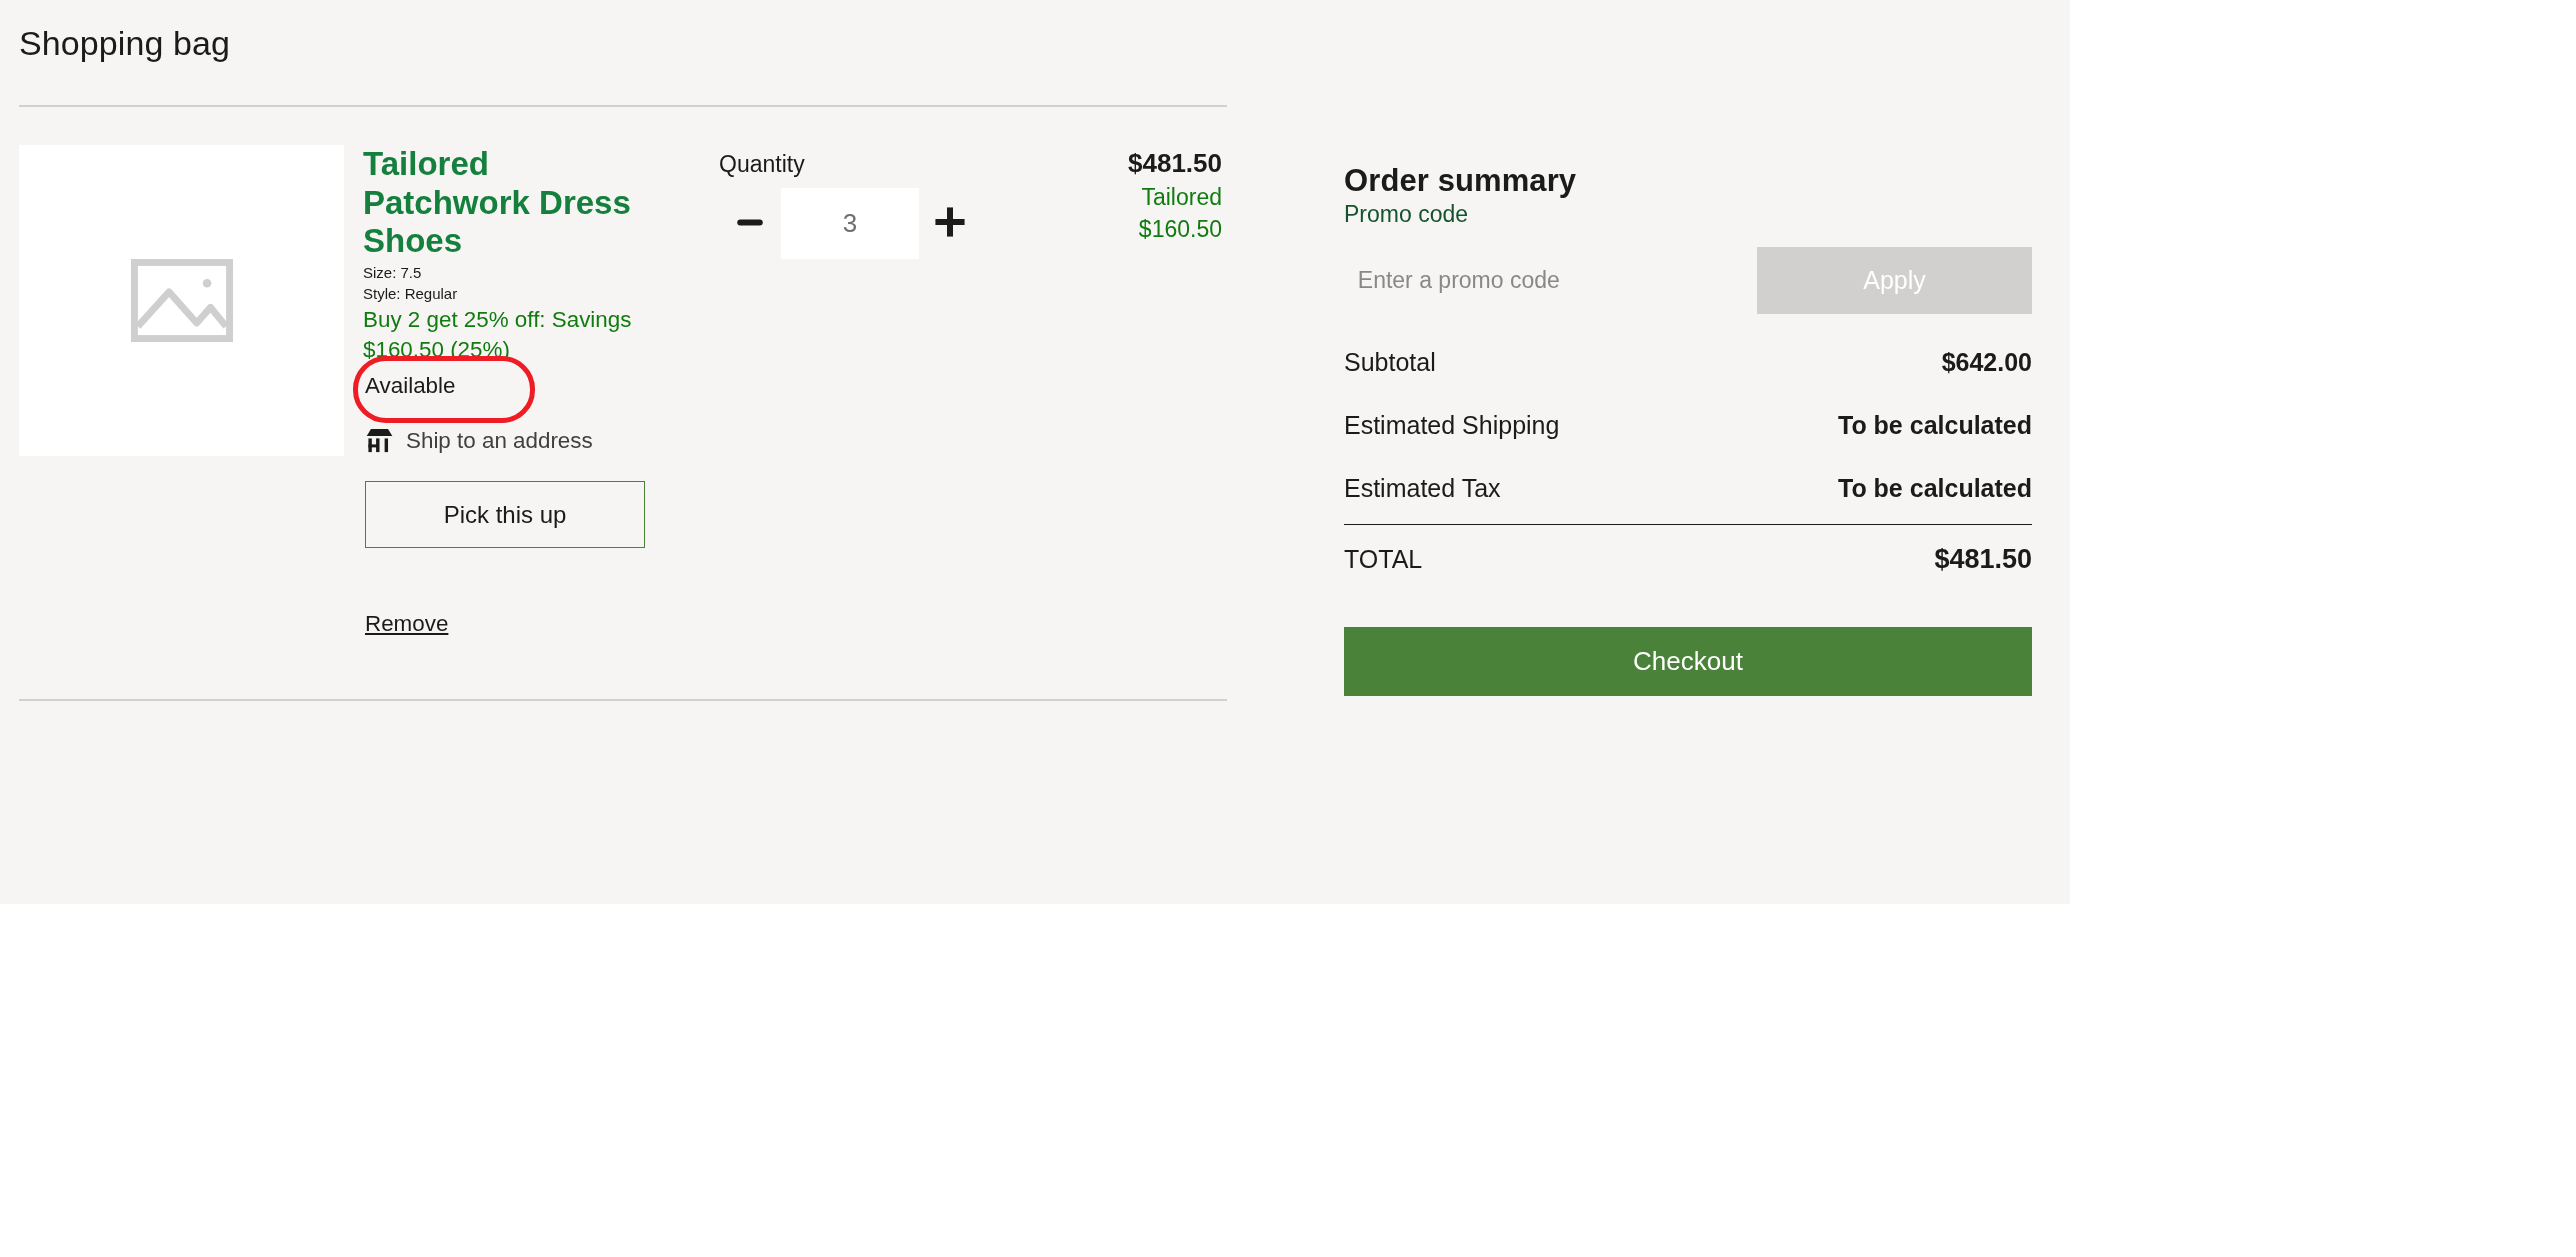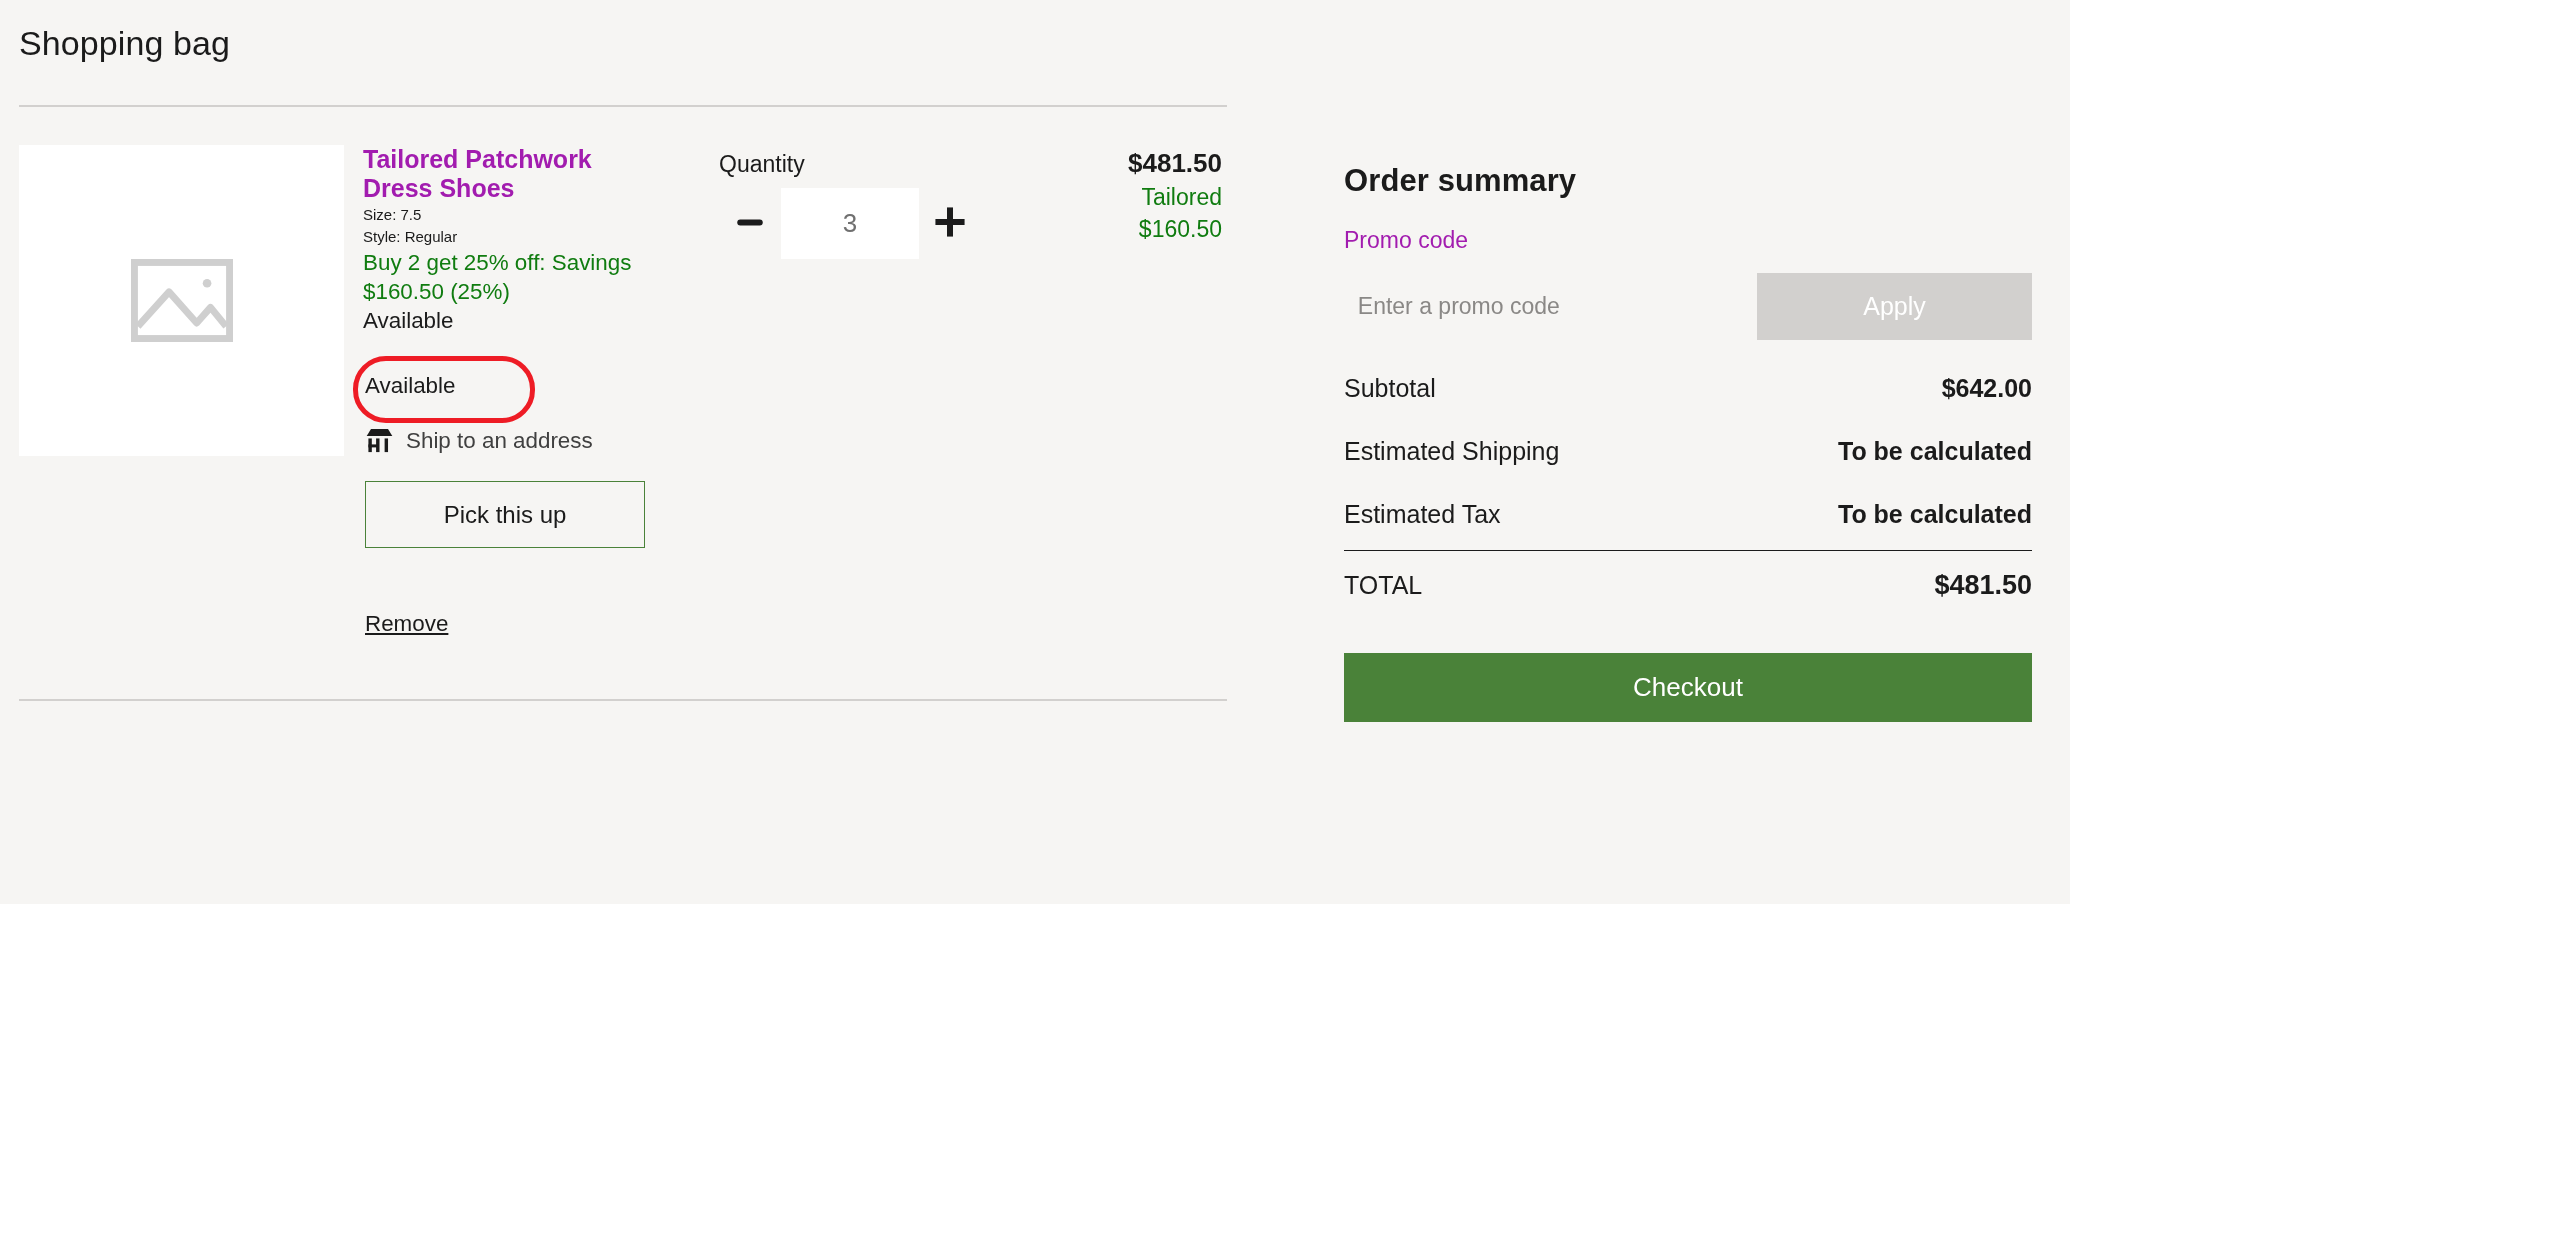--- a/index.html
+++ b/index.html
@@ -70,23 +70,23 @@
   .thumb svg { display: block; }
 
   
   .prod-info {
     position: absolute;
     left: 363px;
     top: 145px;
     width: 344px;
   }
   .prod-title {
-    font-size: 25px;
+    font-size: 33px;
     font-weight: 700;
-    color: #a21caf;
+    color: #15803d;
     line-height: 1.17;
     max-width: 293px;
   }
   .prod-attr {
     font-size: 15px;
     font-weight: 400;
     color: #1b1b1b;
     line-height: 1.32;
     margin-top: 1.7px;
   }
@@ -211,22 +211,22 @@
     width: 688px;
   }
   .summary-title {
     font-size: 31px;
     font-weight: 700;
     color: #1b1b1b;
     letter-spacing: 0.1px;
   }
   .promo-label {
     font-size: 23px;
-    color: #a21caf;
-    margin-top: 28px;
+    color: #14532d;
+    margin-top: 2px;
   }
   .promo-row {
     display: flex;
     align-items: stretch;
     margin-top: 19px;
     height: 67px;
   }
   .promo-input {
     flex: 1 1 auto;
     border: none;

